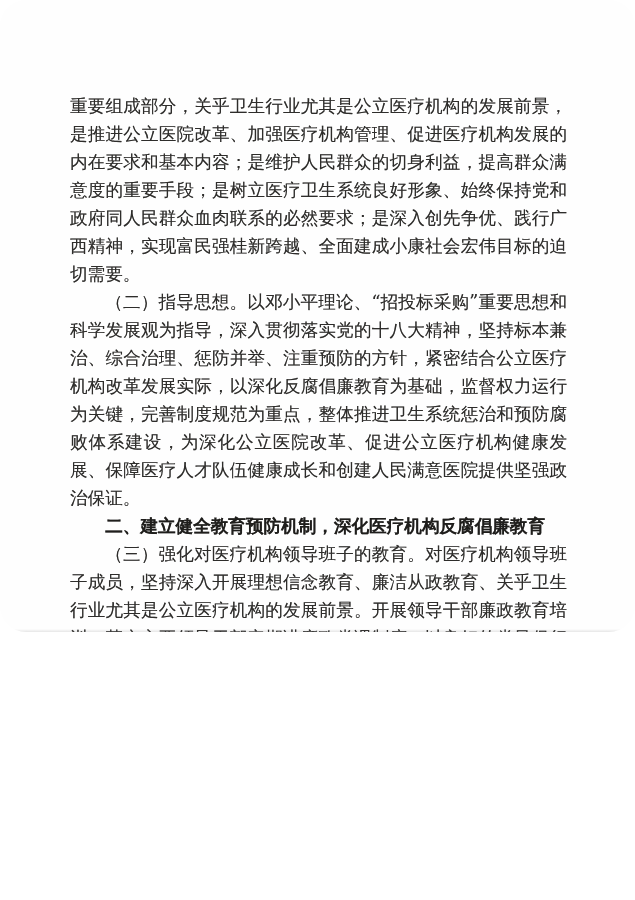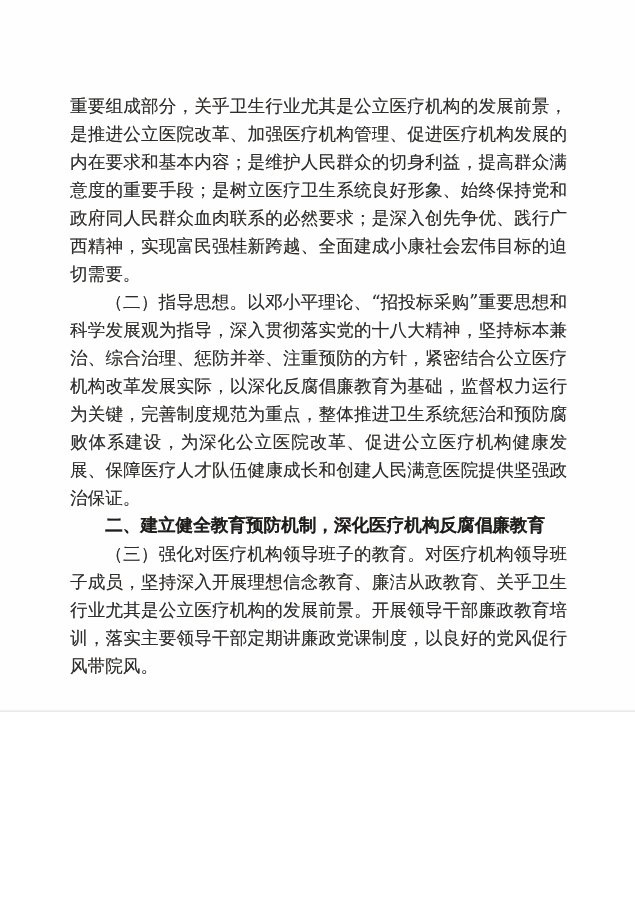--- a/index.html
+++ b/index.html
@@ -3,24 +3,25 @@
 <meta charset="utf-8">
 <style>
   html, body {
     margin: 0;
     padding: 0;
     background: #ffffff;
   }
   .page {
     position: relative;
     width: 635px;
-    height: 712px;
+    height: 632px;
     overflow: hidden;
     background: var(--paper, #fefefe);
     font-family: "DejaVu Serif", "Liberation Serif", serif;
+    border-radius: 26px;
   }
   .text-block {
     position: absolute;
     left: 70px;
     top: 92px;
     width: 497px;
     color: var(--ink, #2e2d2b);
     font-size: 17.6px;
     line-height: 28px;
     text-align: justify;
@@ -31,21 +32,21 @@
     margin: 0;
     padding: 0;
     word-break: break-all;
   }
   .indent {
     text-indent: 35.2px;
   }
   .heading {
     font-weight: bold;
     color: var(--ink-heavy, #1f1e1c);
-    font-family: Liberation Mono, monospace;
+    font-family: Liberation Serif, serif;
     text-shadow: 0 0 0.6px rgba(40, 40, 40, 0.7);
   }
   .page-number {
     position: absolute;
     top: 836px;
     left: 0;
     width: 100%;
     text-align: center;
     font-size: 12.5px;
     color: #4a4a4a;

